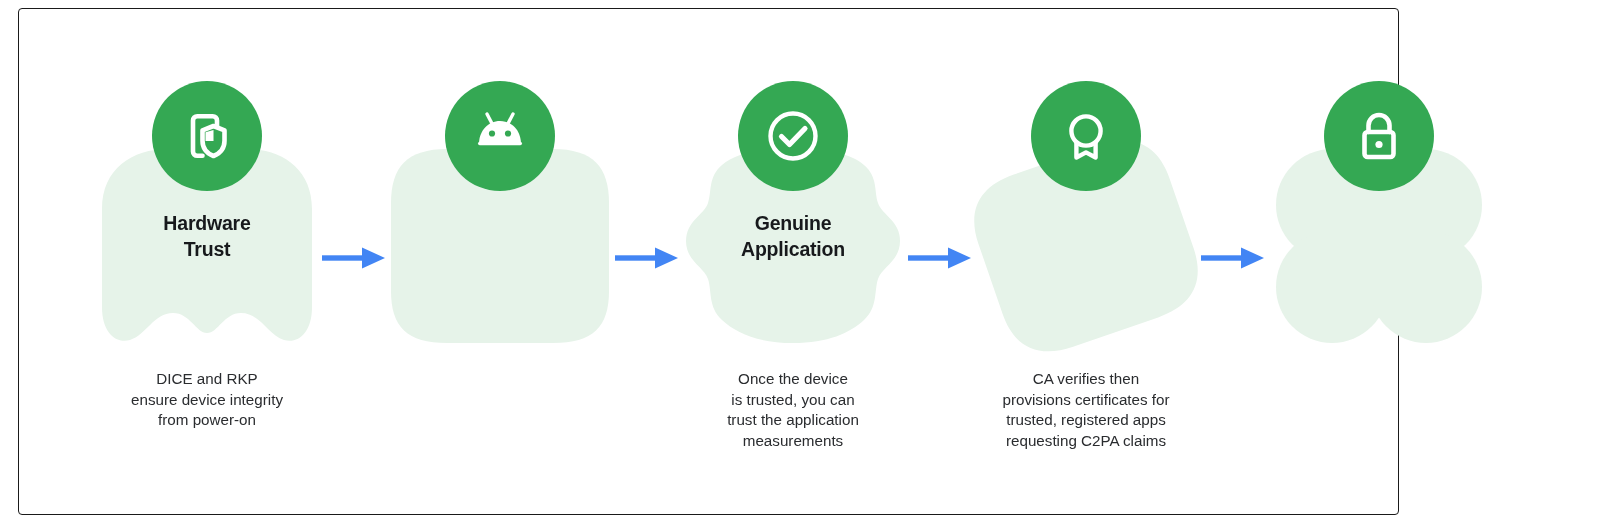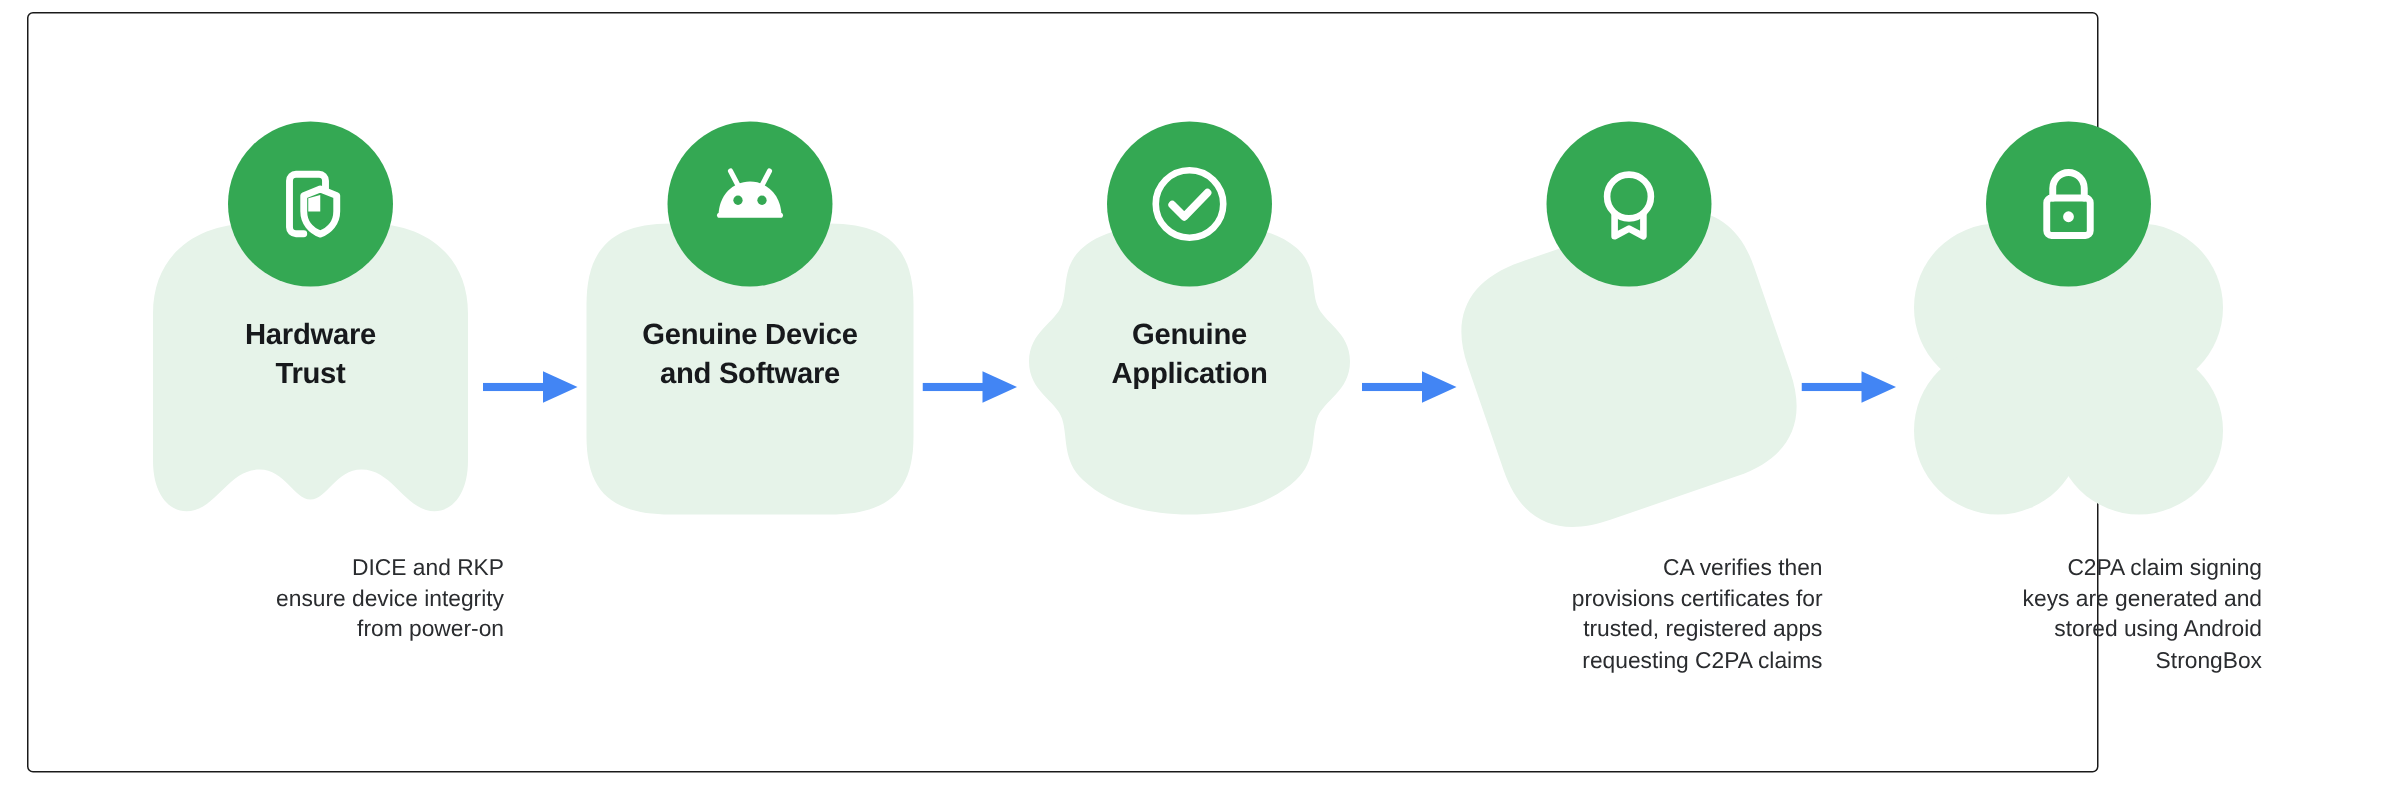--- a/index.html
+++ b/index.html
@@ -87,21 +87,21 @@
     color: #17191c;
     letter-spacing: -0.2px;
     padding: 0 6px;
   }
 
   .caption {
     position: absolute;
     left: -14px;
     right: -14px;
     top: 300px;
-    text-align: right;
+    text-align: center;
     font-size: 15.2px;
     line-height: 1.35;
     color: #2a2c2f;
   }
 
   
   .arrow {
     position: absolute;
     top: 237px;
     width: 64px;
@@ -163,21 +163,20 @@
           <svg width="60" height="60" viewBox="0 0 60 60" xmlns="http://www.w3.org/2000/svg">
             <path d="M9 38 C9 24.4 18.4 15 30 15 C41.6 15 51 24.4 51 38 Z" fill="#ffffff"></path>
             <rect x="8" y="35.8" width="44" height="3.4" rx="1.7" fill="#ffffff"></rect>
             <line x1="17" y1="8" x2="22.5" y2="18.5" stroke="#ffffff" stroke-width="3.4" stroke-linecap="round"></line>
             <line x1="43" y1="8" x2="37.5" y2="18.5" stroke="#ffffff" stroke-width="3.4" stroke-linecap="round"></line>
             <circle cx="22" cy="27.5" r="3.1" fill="#34a853"></circle>
             <circle cx="38" cy="27.5" r="3.1" fill="#34a853"></circle>
           </svg>
         </span>
       </div>
-      <div class="title">Genuine Device<br>and Software</div>
     </div>
 
     <div class="arrow" style="left:596px;">
       <svg viewBox="0 0 64 24" xmlns="http://www.w3.org/2000/svg">
         <rect x="0" y="9.3" width="44" height="5.4" fill="#4285f4"></rect>
         <path d="M40 1.5 L63 12 L40 22.5 Z" fill="#4285f4"></path>
       </svg>
     </div>
 
     <div class="step" style="left:659px;">
@@ -195,20 +194,21 @@
       </div>
       <div class="badge">
         <span>
           <svg width="58" height="58" viewBox="0 0 58 58" xmlns="http://www.w3.org/2000/svg">
             <circle cx="29" cy="29" r="22.5" fill="none" stroke="#ffffff" stroke-width="4.4"></circle>
             <path d="M17.5 29.5 L25.5 37.5 L41 21.5" fill="none" stroke="#ffffff" stroke-width="5.2" stroke-linecap="round" stroke-linejoin="round"></path>
           </svg>
         </span>
       </div>
       <div class="title">Genuine<br>Application</div>
+      <div class="caption">Once the device<br>is trusted, you can<br>trust the application<br>measurements</div>
     </div>
 
     <div class="arrow" style="left:889px;">
       <svg viewBox="0 0 64 24" xmlns="http://www.w3.org/2000/svg">
         <rect x="0" y="9.3" width="44" height="5.4" fill="#4285f4"></rect>
         <path d="M40 1.5 L63 12 L40 22.5 Z" fill="#4285f4"></path>
       </svg>
     </div>
 
     <div class="step" style="left:952px;">
@@ -252,17 +252,16 @@
       </div>
       <div class="badge">
         <span>
           <svg width="54" height="54" viewBox="0 0 54 54" xmlns="http://www.w3.org/2000/svg">
             <path d="M16.5 23 V16.5 C16.5 10.7 21.2 6 27 6 C32.8 6 37.5 10.7 37.5 16.5 V23" fill="none" stroke="#ffffff" stroke-width="4.6" stroke-linecap="round"></path>
             <rect x="12.5" y="23" width="29" height="25" rx="3.2" fill="none" stroke="#ffffff" stroke-width="4.6"></rect>
             <circle cx="27" cy="35.5" r="3.6" fill="#ffffff"></circle>
           </svg>
         </span>
       </div>
-      <div class="caption">C2PA claim signing<br>keys are generated and<br>stored using Android<br>StrongBox</div>
     </div>
 
   </div>
 </div>
 
 </body></html>

